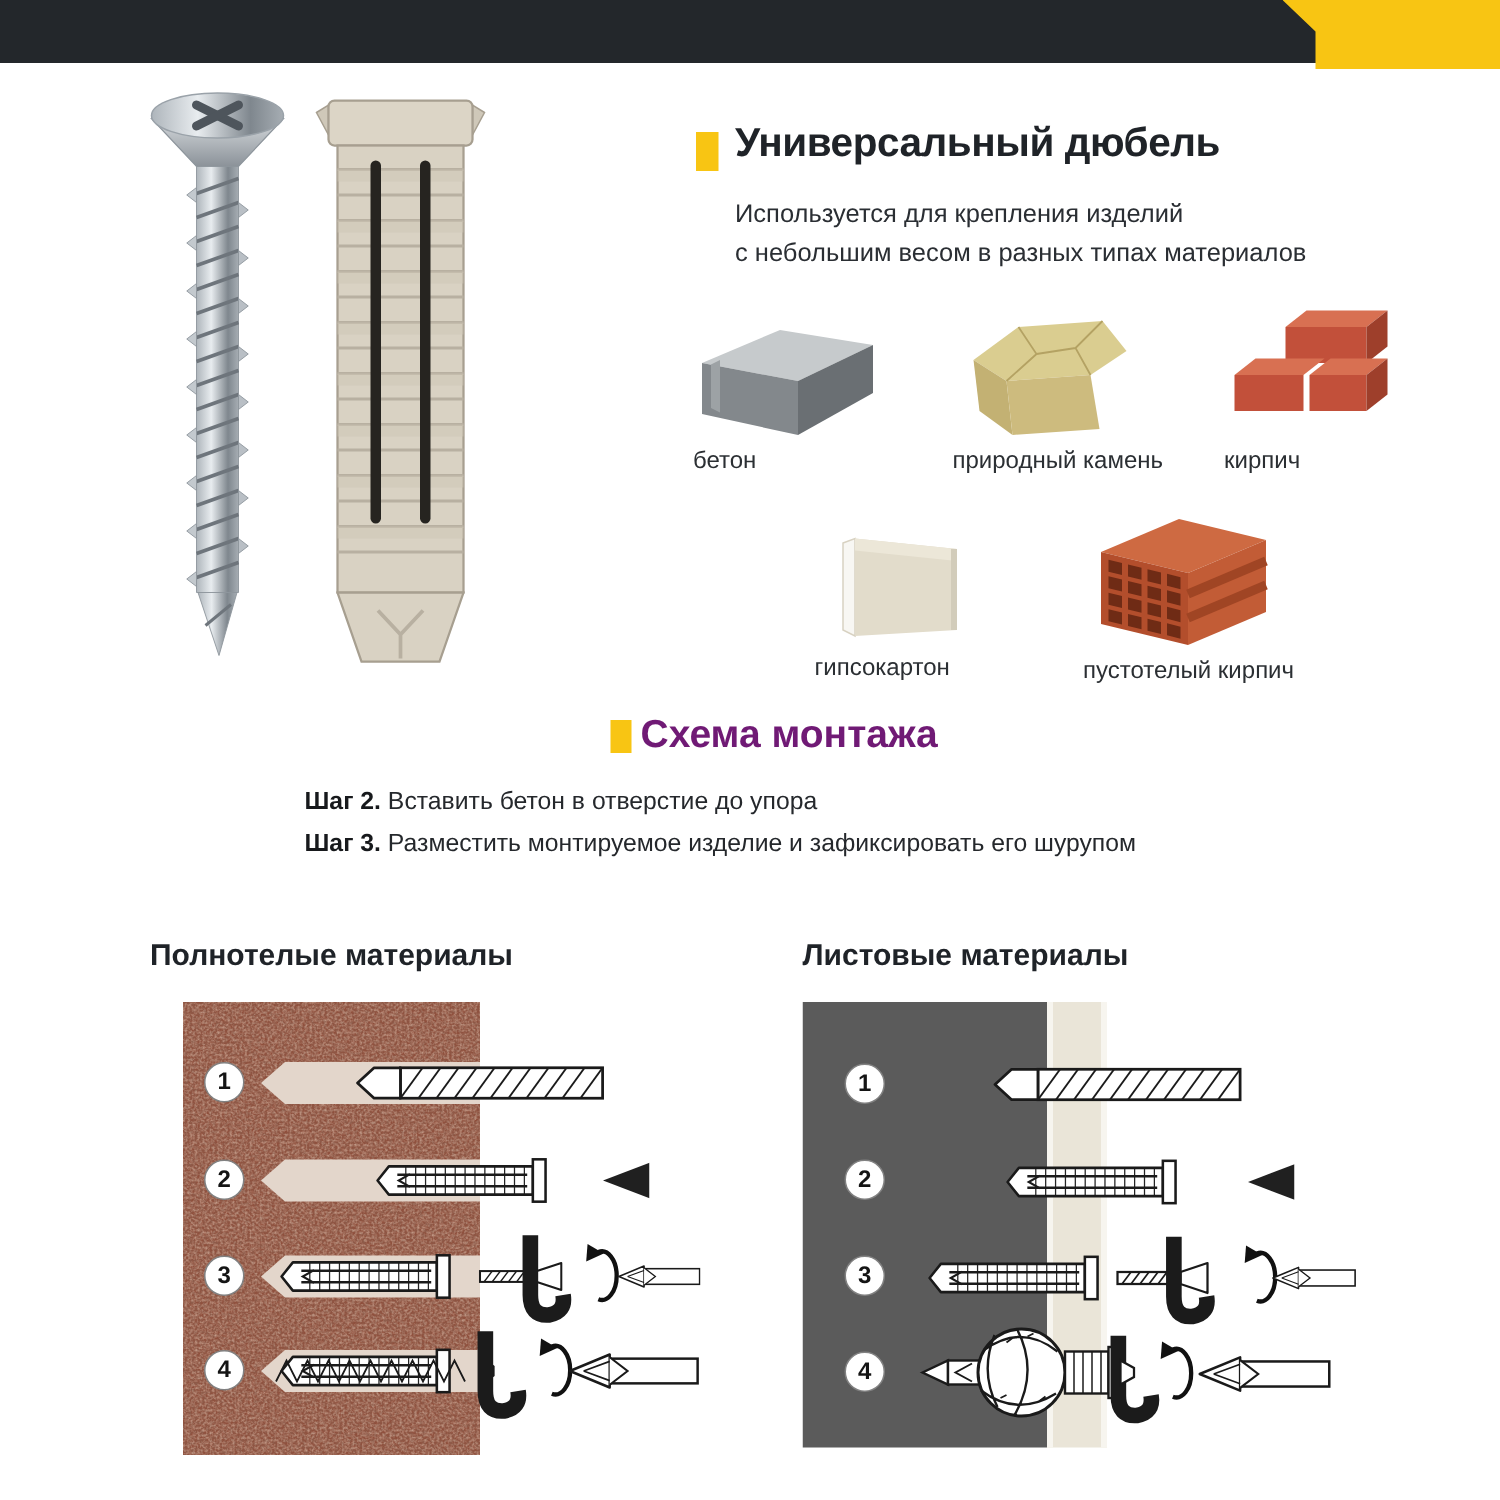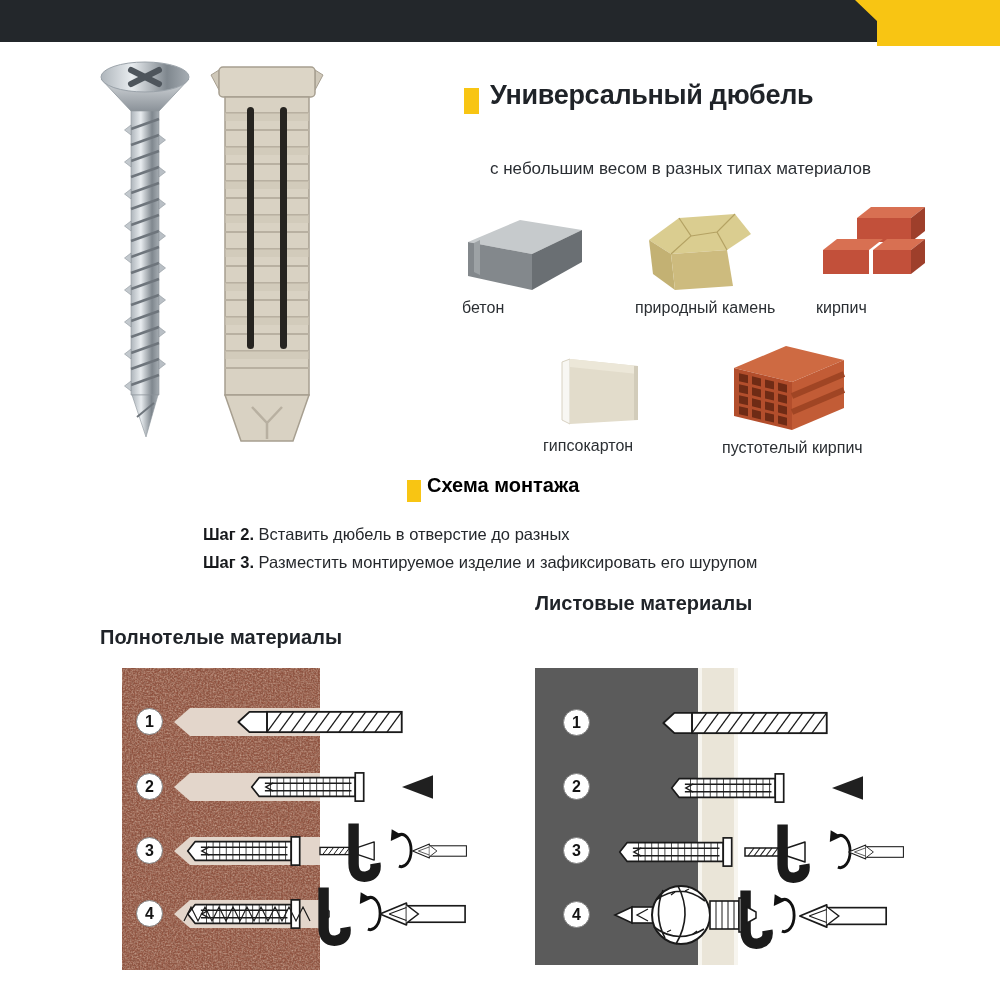--- a/index.html
+++ b/index.html
@@ -14,27 +14,27 @@
   .title-bar{left:464px;top:88px;width:15px;height:26px;}
   .title{position:absolute;left:490px;top:80px;margin:0;font-size:27px;font-weight:800;
          color:#1F2328;letter-spacing:-.3px;}
   .desc{position:absolute;left:490px;top:130px;margin:0;font-size:17px;line-height:26px;color:#2A2E33;}
   
   .mat{position:absolute;}
   .mat svg{display:block;margin:0 auto;}
   .mat-label{font-size:16px;color:#2B2F33;margin-top:7px;white-space:nowrap;}
   
   .assembly-bar{left:407px;top:480px;width:14px;height:22px;}
-  .assembly-title{position:absolute;left:427px;top:474px;margin:0;font-size:20px;font-weight:800;color:#000000;}
+  .assembly-title{position:absolute;left:427px;top:474px;margin:0;font-size:26px;font-weight:800;color:#701a75;}
   .steps{position:absolute;left:203px;top:521px;width:690px;font-size:16.5px;line-height:27.5px;color:#25282C;}
   .steps b{font-weight:800;color:#17191C;}
   
   .diag-title{position:absolute;margin:0;font-size:20px;font-weight:800;color:#1F2328;}
   .solid-title{left:100px;top:626px;}
-  .sheet-title{left:535px;top:592px;}
+  .sheet-title{left:535px;top:626px;}
   .diagram{position:absolute;}
   .diagram svg{display:block;}
   .badge{position:absolute;width:27px;height:27px;border-radius:50%;background:#fff;
          border:1px solid #818181;box-sizing:border-box;display:flex;align-items:center;
          justify-content:center;font-size:16px;font-weight:700;color:#141414;}
   .diag-solid{left:122px;top:668px;width:345px;height:310px;}
   .diag-sheet{left:535px;top:668px;width:370px;height:310px;}
   .product-art{position:absolute;left:90px;top:55px;}
 </style>
 </head>
@@ -221,21 +221,21 @@
       <rect x="157" y="52" width="7" height="242" rx="3.5" fill="#262420"></rect>
       <rect x="190" y="52" width="7" height="242" rx="3.5" fill="#262420"></rect>
       <polygon points="135,340 219,340 203,386 151,386" fill="#D9D2C3" stroke="#A79F90" stroke-width="1.5"></polygon>
       <path d="M162,352 L177,368 L192,352 M177,368 L177,384" stroke="#B8B0A1" stroke-width="2.5" fill="none"></path>
     </g>
   </svg>
 
   <div class="accent-bar title-bar"></div>
   <h1 class="title">Универсальный дюбель</h1>
   <p class="desc">
-    <br>
+    <span>Используется для крепления  изделий</span><br>
     <span>с небольшим весом в разных типах материалов</span>
   </p>
 
   <div class="mat" style="left:462px;top:212px;width:126px;">
     <svg width="126" height="80" viewBox="0 0 126 80">
       <polygon points="6,30 58,8 120,18 70,42" fill="#C6CACC"></polygon>
       <polygon points="6,30 70,42 70,78 6,64" fill="#83888C"></polygon>
       <polygon points="70,42 120,18 120,50 70,78" fill="#6A6F73"></polygon>
       <polygon points="12,31 18,28 18,63 12,60" fill="#9DA2A5"></polygon>
     </svg>
@@ -300,21 +300,21 @@
       <polygon points="20,9 88,16 88,70 20,74" fill="#E2DCCB"></polygon>
       <polygon points="20,9 88,16 88,24 20,17" fill="#ECE7D8"></polygon>
       <polygon points="84,16 88,16 88,70 84,70" fill="#D2CCBA"></polygon>
     </svg>
     <div class="mat-label">гипсокартон</div>
   </div>
 
   <div class="accent-bar assembly-bar"></div>
   <h2 class="assembly-title">Схема монтажа</h2>
   <div class="steps">
-    <div class="step-line"><b>Шаг 2.</b> <span>Вставить дюбель в отверстие до разных</span></div>
+    <div class="step-line"><b>Шаг 2.</b> <span>Вставить бетон в отверстие до упора</span></div>
     <div class="step-line"><b>Шаг 3.</b> <span>Разместить монтируемое изделие и зафиксировать его шурупом</span></div>
   </div>
 
   <h3 class="diag-title solid-title">Полнотелые материалы</h3>
   <h3 class="diag-title sheet-title">Листовые материалы</h3>
 
   <div class="diagram diag-solid">
     <svg width="345" height="310" viewBox="0 0 345 310">
       <defs>
         <filter id="nD" x="0" y="0" width="100%" height="100%">

